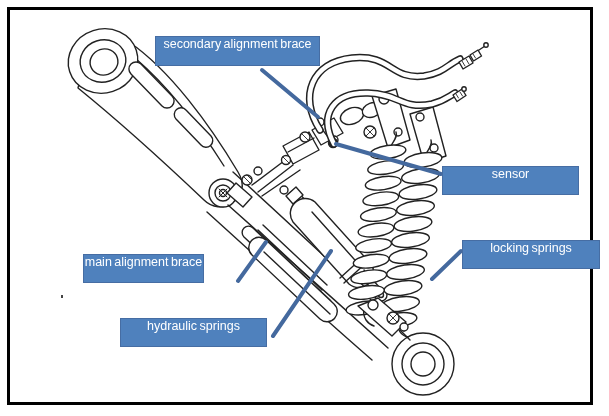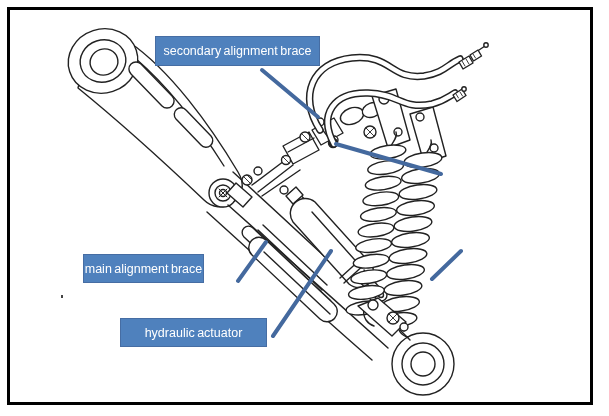--- a/index.html
+++ b/index.html
@@ -11,21 +11,21 @@
     overflow:hidden;
   }
   .frame{
     position:absolute;left:7px;top:7px;width:586px;height:398px;
     border:3px solid #000000;
     box-sizing:border-box;
   }
   svg.art{position:absolute;left:0;top:0;}
   .label{
     position:absolute;
-    display:flex;align-items:center;justify-content:center;
+    display:flex;align-items:flex-start;justify-content:center;
     background:var(--label-bg,#4f81bd);
     border:1px solid var(--label-border,#466da3);
     box-sizing:border-box;
     color:var(--label-text,#ffffff);
     font-size:12.5px;
     word-spacing:-1px;
     letter-spacing:0px;
     white-space:nowrap;
     z-index:3;
   }
@@ -176,20 +176,26 @@
         <line x1="273" y1="336" x2="331" y2="251" stroke="#44699e" stroke-width="4" stroke-linecap="round"></line>
       </g>
   </svg>
 
   <div class="frame"></div>
   <div class="speck"></div>
 
   <div class="label" style="left: 155px; top: 36px; width: 165px; height: 30px;">
     <span>secondary alignment brace</span>
   </div>
+  <div class="label" style="left: 442px; top: 166px; width: 137px; height: 29px;">
+    <span>sensor</span>
+  </div>
+  <div class="label" style="left: 462px; top: 240px; width: 138px; height: 29px;">
+    <span>locking springs</span>
+  </div>
   <div class="label" style="left: 83px; top: 254px; width: 121px; height: 29px;">
     <span>main alignment brace</span>
   </div>
   <div class="label" style="left: 120px; top: 318px; width: 147px; height: 29px;">
-    <span>hydraulic actuator</span>
+    <span>hydraulic springs</span>
   </div>
 
 </div>
 
 </body></html>

